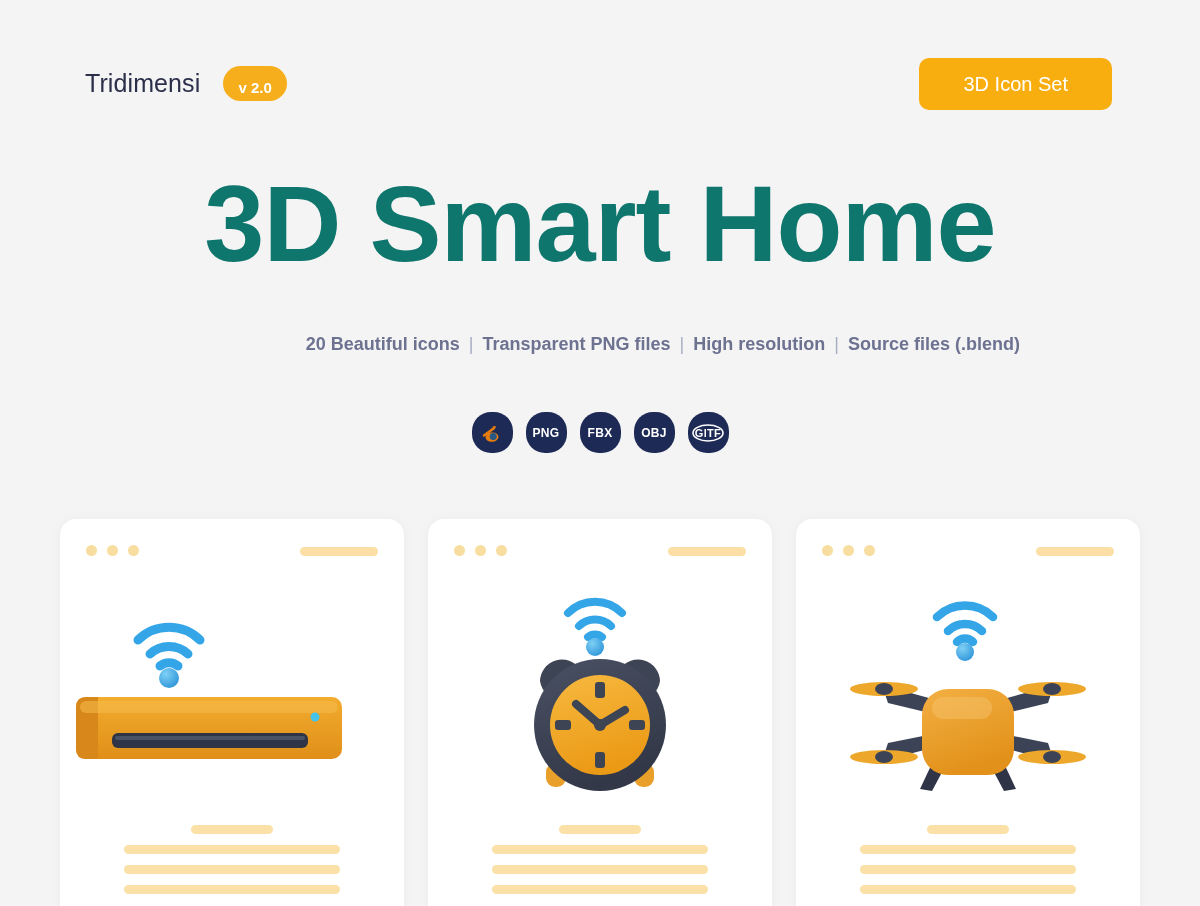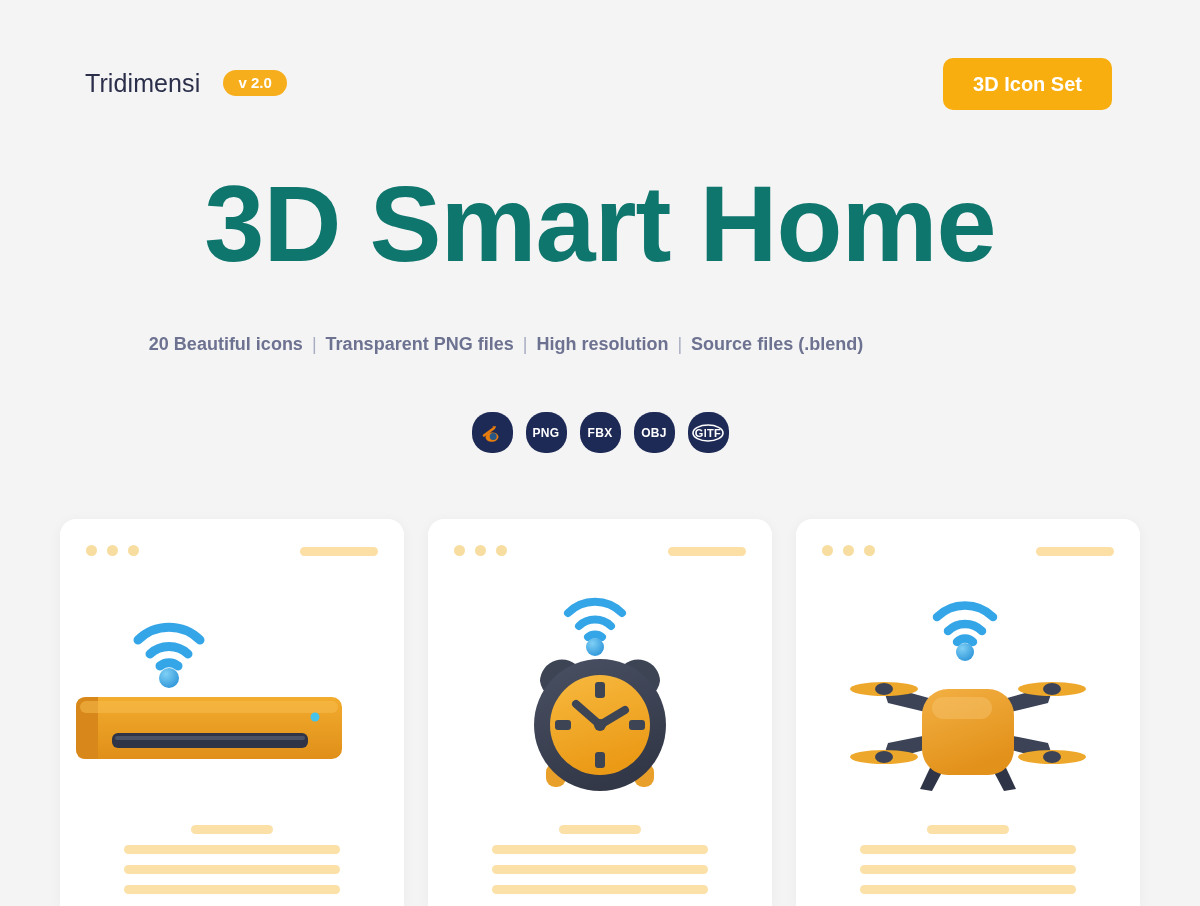--- a/index.html
+++ b/index.html
@@ -15,41 +15,41 @@
   .brand{
     position:absolute;left:85px;top:0;height:50px;
     display:flex;align-items:center;gap:23px;
   }
   .brand-name{
     font-size:25px;color:#2b2f4a;letter-spacing:.1px;
   }
   .version-pill{
     background:#f6ae1c;color:#ffffff;
     font-size:15px;font-weight:bold;
-    padding:5px 15px 6px;border-radius:20px;
+    padding:14px 15px 6px;border-radius:20px;
     line-height:1;
   }
   .cta{
     position:absolute;right:88px;top:0;
     background:#f9ae10;color:#ffffff;
-    font-size:20px;font-weight:bold;
-    padding:16px 30px;border-radius:10px;
+    font-size:20px;font-weight:normal;
+    padding:16px 44px;border-radius:10px;
     line-height:1;border:none;cursor:pointer;
     font-family:"Liberation Sans", sans-serif;
   }
   .hero-title{
     position:absolute;top:166px;left:0;width:1200px;
     text-align:center;
     font-size:108px;font-weight:bold;
     color:#0f766e;letter-spacing:-1px;
     line-height:1.08;
   }
   .sub{
-    position:absolute;top:332px;left:4px;width:1004px;
-    text-align:center;color:#6d7291;
+    position:absolute;top:332px;left:16px;width:1004px;
+    text-align:right;color:#6d7291;
     font-size:18px;font-weight:bold;line-height:1.35;
   }
   .sub .sep{color:#a9adc2;font-weight:normal;padding:0 4px;}
   .sub-l2{display:block;}
   .badges{
     position:absolute;top:412px;left:0;width:1200px;
     display:flex;justify-content:center;gap:13px;
   }
   .badge{
     width:41px;height:41px;border-radius:19px;

